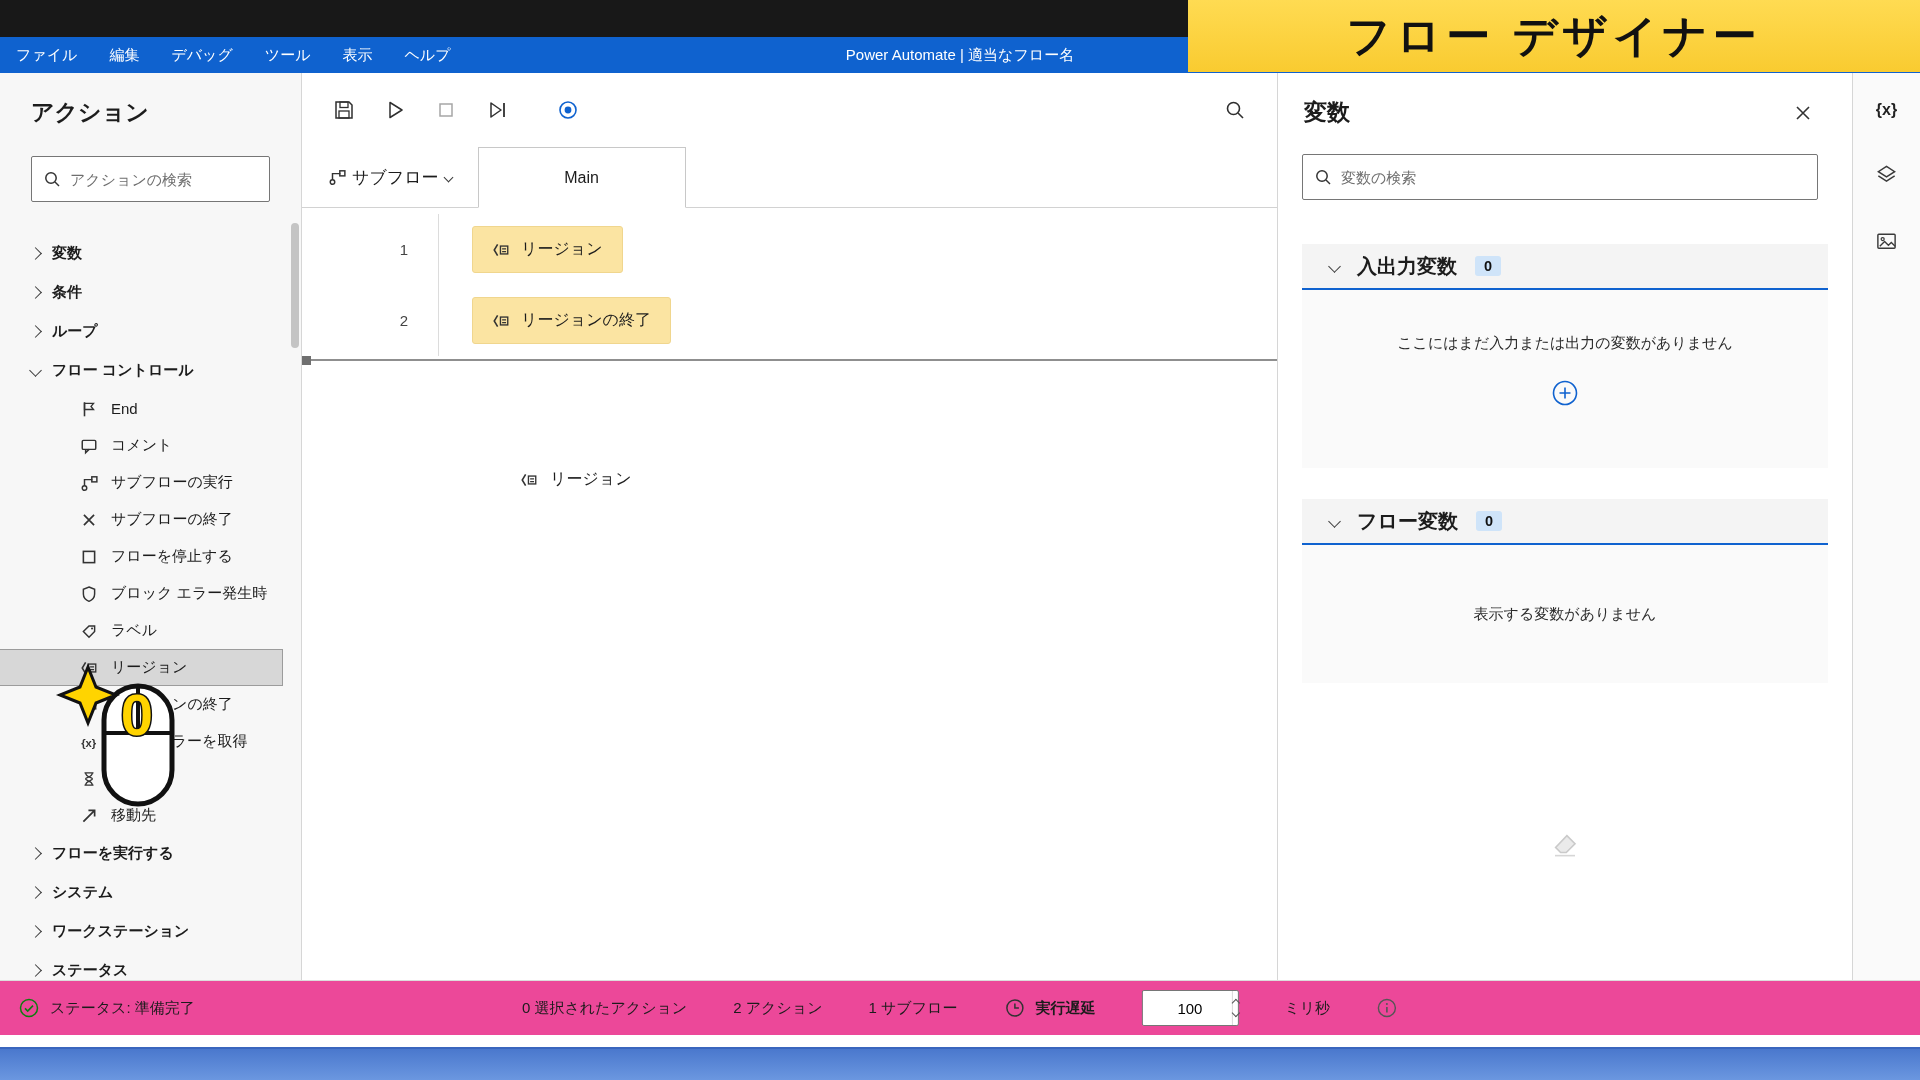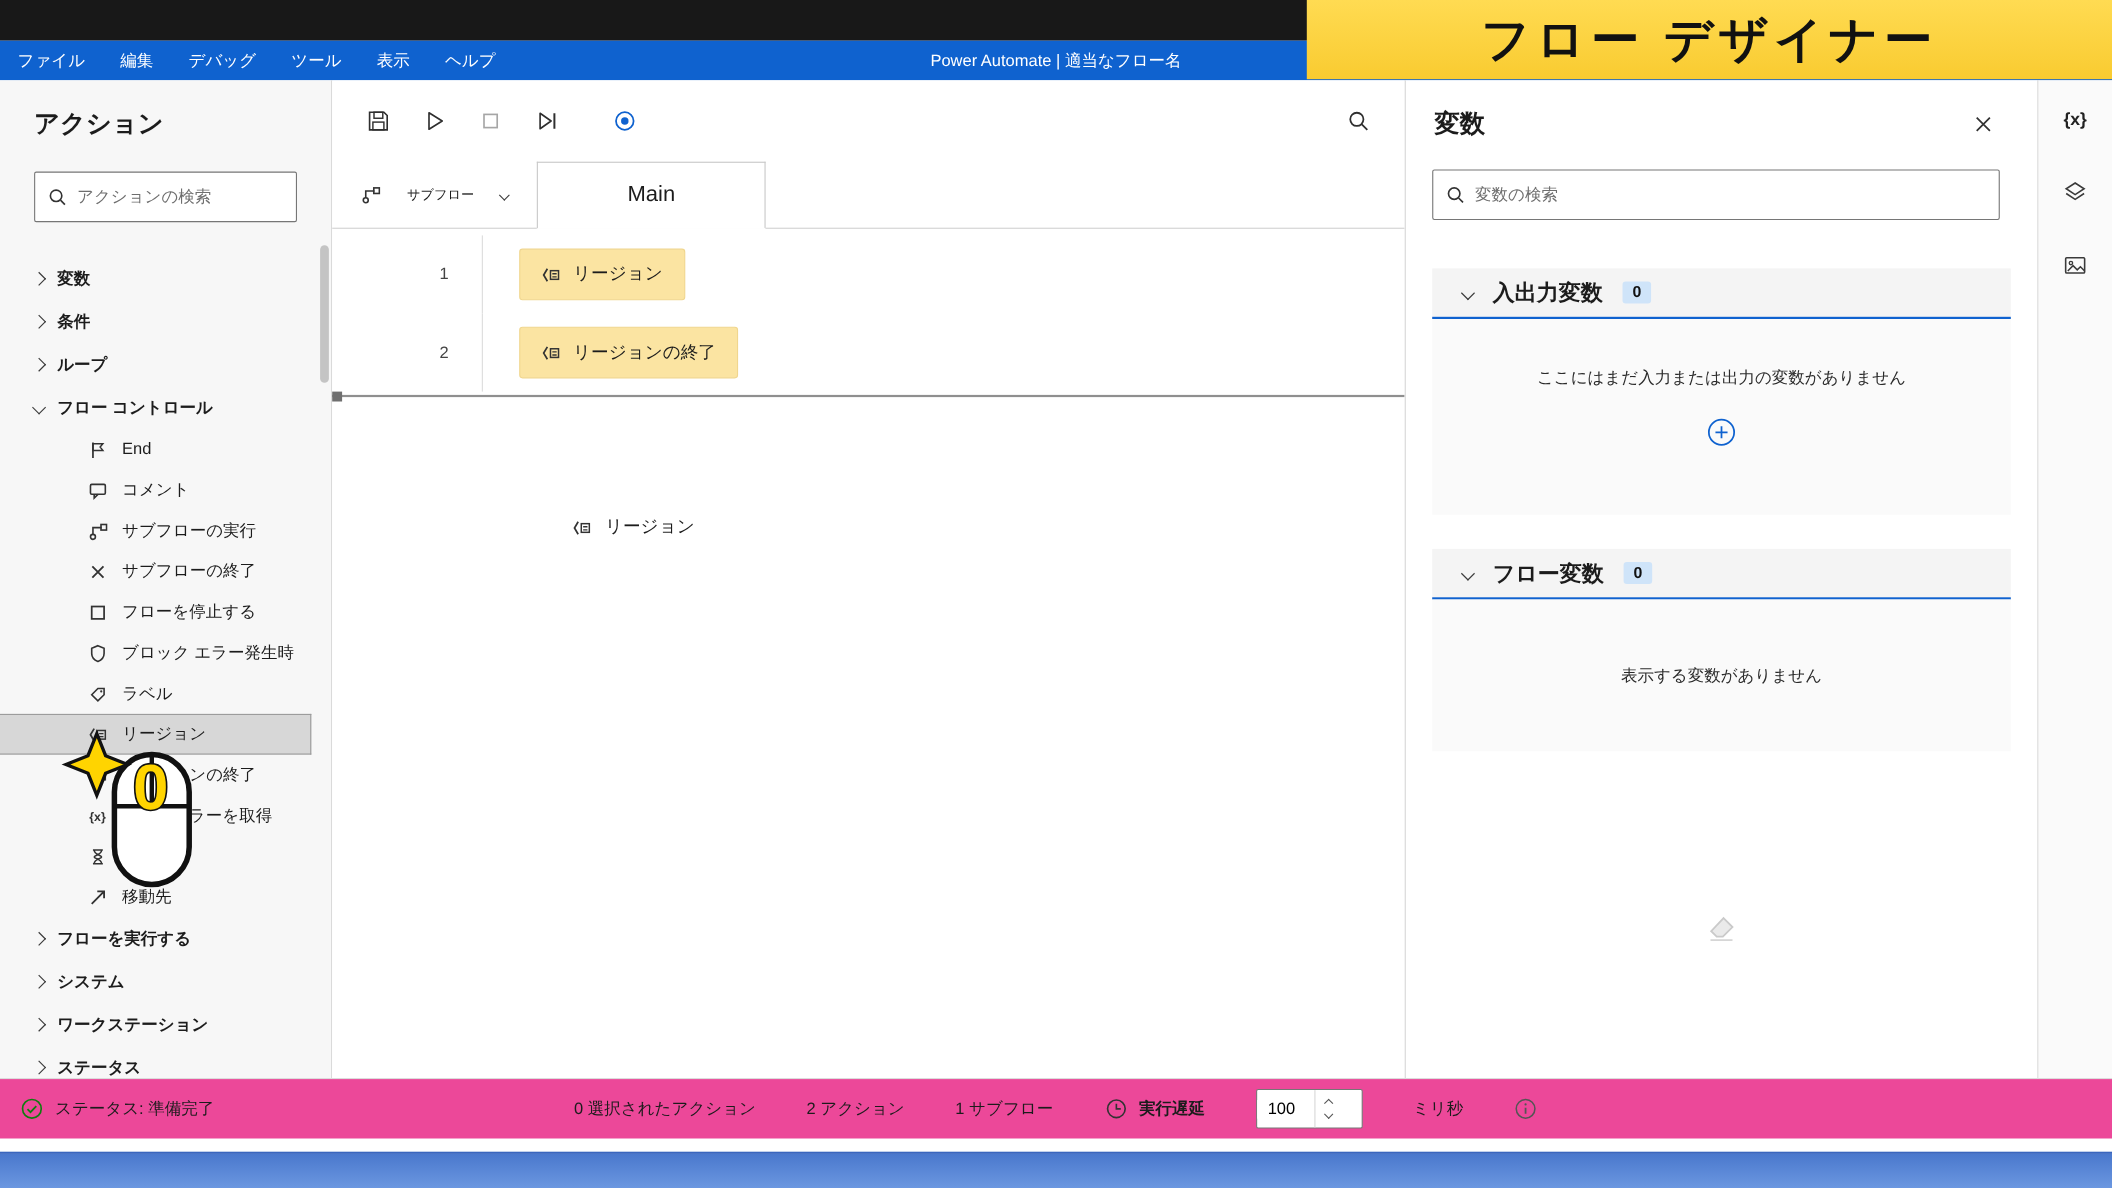--- a/index.html
+++ b/index.html
@@ -47,23 +47,23 @@
 
   
   #canvas { flex:1; background:#fff; display:flex; flex-direction:column; position:relative; }
   #canvas-toolbar { height:74px; display:flex; align-items:center; padding:0 30px; gap:27px; flex:none; }
   .tb-icon { width:24px; height:24px; display:inline-flex; color:#2f2f2f; }
   .tb-icon svg { width:100%; height:100%; }
   .tb-icon.disabled { color:#a6a6a6; }
   .tb-icon.record { color:#0f62cf; margin-left:20px; }
   .tb-icon.search-right { margin-left:auto; }
   #tab-row { height:61px; border-bottom:1px solid #d2d2d2; display:flex; align-items:stretch; flex:none; }
-  #subflow-selector { display:flex; align-items:center; gap:24px; padding:0 26px 0 26px; font-size:12px; }
+  #subflow-selector { display:flex; align-items:center; gap:6px; padding:0 26px 0 26px; font-size:17px; }
   .tab-main { width:208px; border:1px solid #c8c8c8; border-bottom:1px solid #fff; margin-bottom:-1px;
-    background:#fff; display:flex; align-items:center; justify-content:center; font-size:20px; }
+    background:#fff; display:flex; align-items:center; justify-content:center; font-size:16px; }
   #rows-area { padding-top:6px; flex:none; }
   .flow-row { height:71px; display:flex; align-items:center; }
   .row-num { width:137px; height:100%; display:flex; align-items:center; justify-content:flex-end;
     padding-right:30px; color:#444; font-size:15px; border-right:1px solid #dcdcdc; flex:none; }
   .action-box { margin-left:33px; height:47px; display:flex; align-items:center; gap:11px; padding:0 19px;
     background:#fbe4a2; border:1px solid #f0d68e; border-radius:3px; font-size:16px; }
   #subflow-divider { border-top:2px solid #8f8f8f; margin-top:3px; position:relative; flex:none; }
   #subflow-divider::before { content:""; position:absolute; left:0; top:-5px; width:9px; height:9px; background:#6f6f6f; }
   #canvas-free { flex:1; position:relative; }
   #drag-ghost { position:absolute; left:218px; top:108px; display:flex; align-items:center; gap:12px; font-size:16px; }
@@ -96,21 +96,21 @@
 
   
   #statusbar { position:absolute; top:980px; left:0; width:1920px; height:55px; background:#ec4899;
     border-top:1px solid #dcdcdc; display:flex; align-items:center; font-size:15px; }
   #status-left { display:flex; align-items:center; gap:10px; padding-left:18px; }
   #status-center { position:absolute; left:50%; transform:translateX(-50%); display:flex; align-items:center; gap:46px; }
   .sb-icon { width:22px; height:22px; display:inline-flex; }
   .delay-group { display:flex; align-items:center; gap:10px; font-weight:700; }
   .delay-box { display:flex; align-items:center; height:36px; width:97px; border:1px solid #767676;
     border-radius:2px; background:#fff; }
-  .delay-box input { border:none; outline:none; width:52px; padding-left:10px; font-size:15px; font-family:inherit; }
+  .delay-box input { border:none; outline:none; width:64px; padding-left:10px; font-size:15px; font-family:inherit;margin-left:25px; }
   .spin { display:flex; flex-direction:column; align-items:center; justify-content:center; gap:4px;
     width:26px; height:100%; border-left:1px solid #d8d8d8; }
   .spin .chev { width:6px; height:6px; border-width:1.5px; border-color:#555; }
   .spin .up { transform:rotate(-135deg); margin-top:3px; }
   .spin .down { transform:rotate(45deg); margin-bottom:3px; }
 
   
   #taskbar { position:absolute; top:1047px; left:0; width:1920px; height:33px;
     background:linear-gradient(180deg,#4a78cd,#6b97e0); border-top:2px solid #3a66be; }
 

